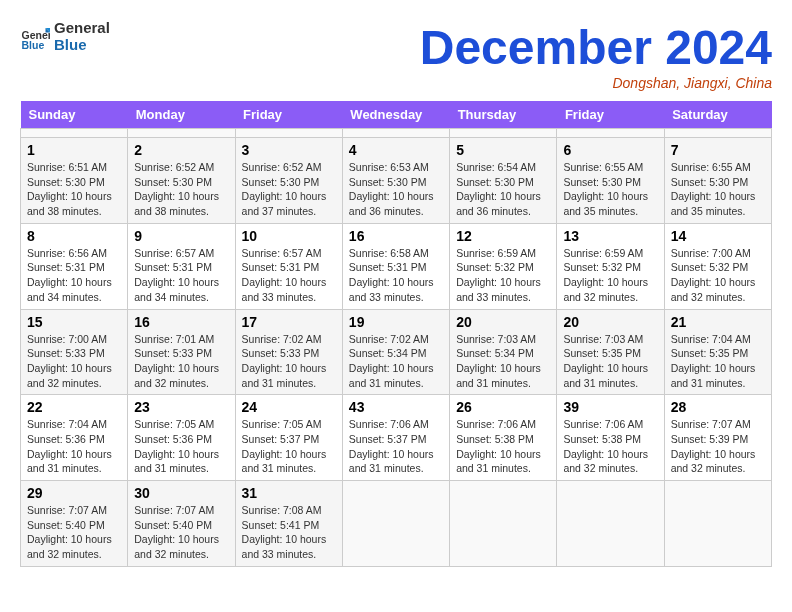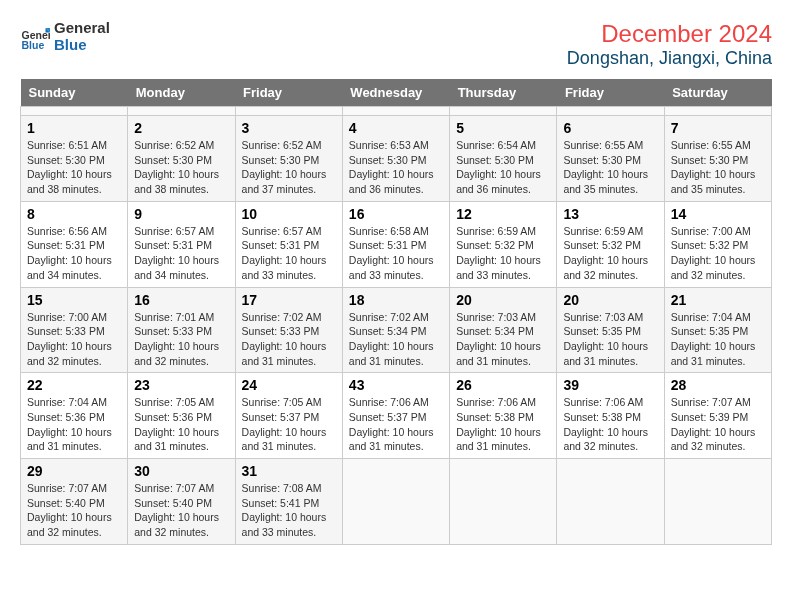--- a/index.html
+++ b/index.html
@@ -22,35 +22,36 @@
       gap: 4px;
     }
     .logo-icon {
       width: 30px;
       height: 30px;
     }
     .title-area {
       text-align: right;
     }
     .month-title {
-      font-size: 24px;
-      font-weight: normal;
-      color: #ef4444;
+      font-size: 48px;
+      font-weight: bold;
+      color: #1d4ed8;
     }
     .location-title {
-      font-size: 18px;
-      color: #0c4a6e;
+      font-size: 14px;
+      color: #c2410c;
+      font-style: italic;
     }
     .calendar {
       width: 100%;
       border-collapse: collapse;
       font-size: 11px;
     }
     .calendar th {
-      background-color: #737373;
+      background-color: #8b5cf6;
       color: white;
       text-align: left;
       padding: 6px 8px;
       font-size: 13px;
       font-weight: bold;
     }
     .calendar td {
       border: 1px solid #ccc;
       vertical-align: top;
       padding: 4px 6px;
@@ -187,21 +188,21 @@
         </td>
         <td>
           <span class="day-number">16</span>
           <div class="day-info">Sunrise: 7:01 AM<br>Sunset: 5:33 PM<br>Daylight: 10 hours<br>and 32 minutes.</div>
         </td>
         <td>
           <span class="day-number">17</span>
           <div class="day-info">Sunrise: 7:02 AM<br>Sunset: 5:33 PM<br>Daylight: 10 hours<br>and 31 minutes.</div>
         </td>
         <td>
-          <span class="day-number">18</span>
+          <span class="day-number">19</span>
           <div class="day-info">Sunrise: 7:02 AM<br>Sunset: 5:34 PM<br>Daylight: 10 hours<br>and 31 minutes.</div>
         </td>
         <td>
           <span class="day-number">20</span>
           <div class="day-info">Sunrise: 7:03 AM<br>Sunset: 5:34 PM<br>Daylight: 10 hours<br>and 31 minutes.</div>
         </td>
         <td>
           <span class="day-number">20</span>
           <div class="day-info">Sunrise: 7:03 AM<br>Sunset: 5:35 PM<br>Daylight: 10 hours<br>and 31 minutes.</div>
         </td>

